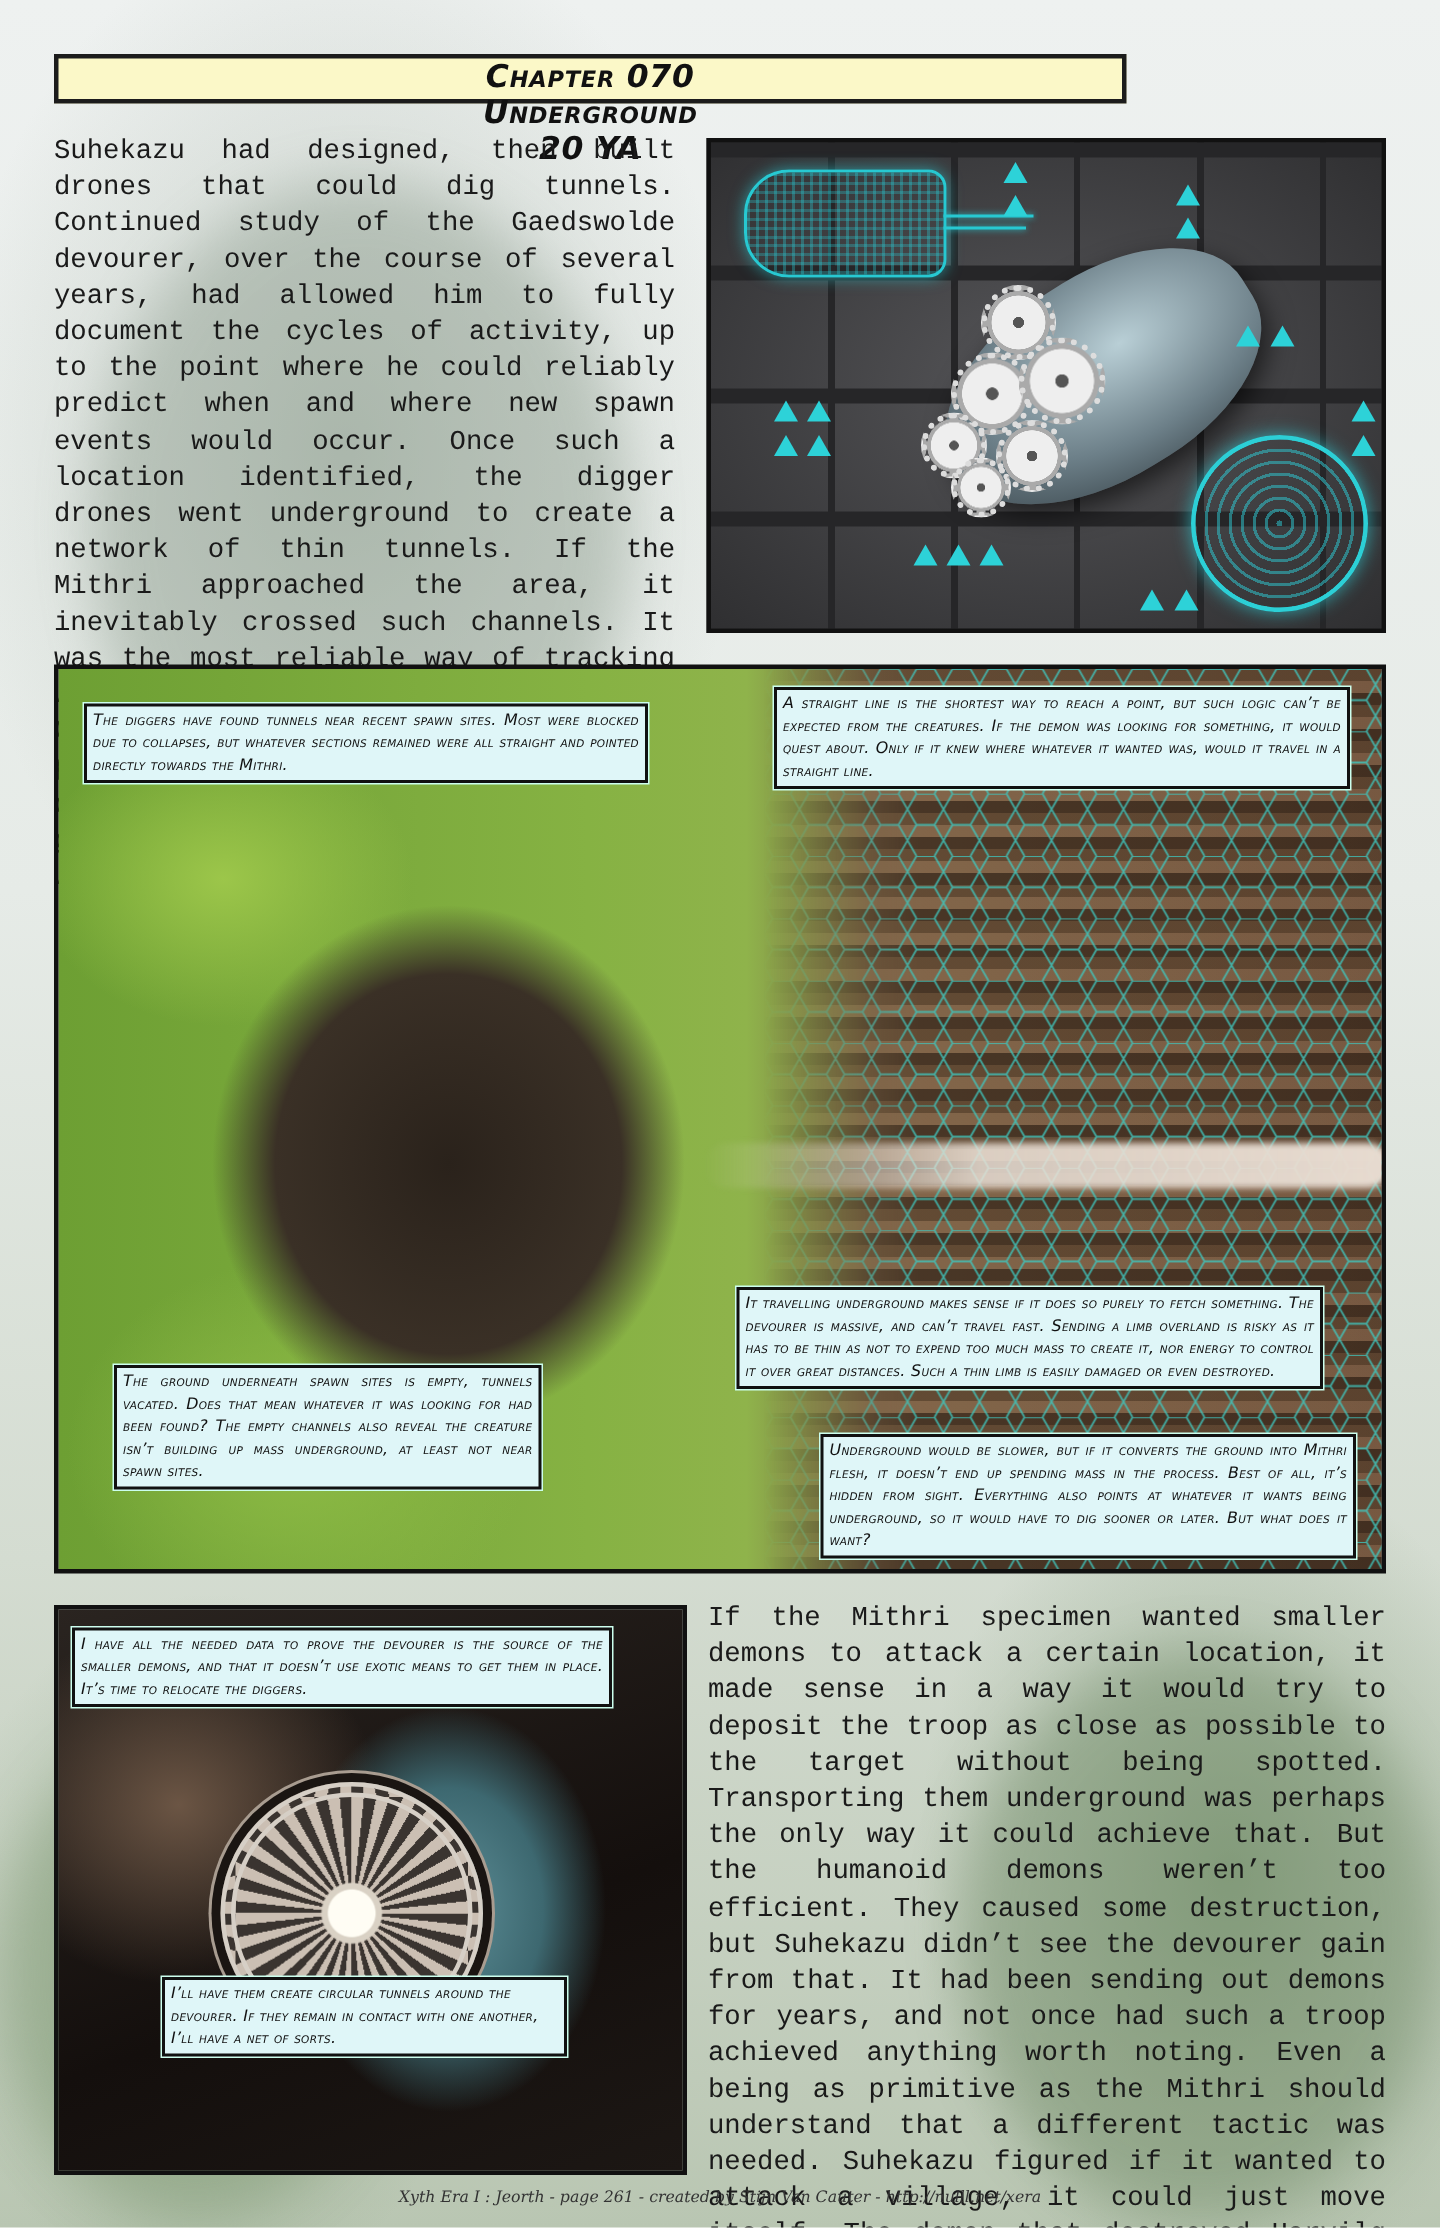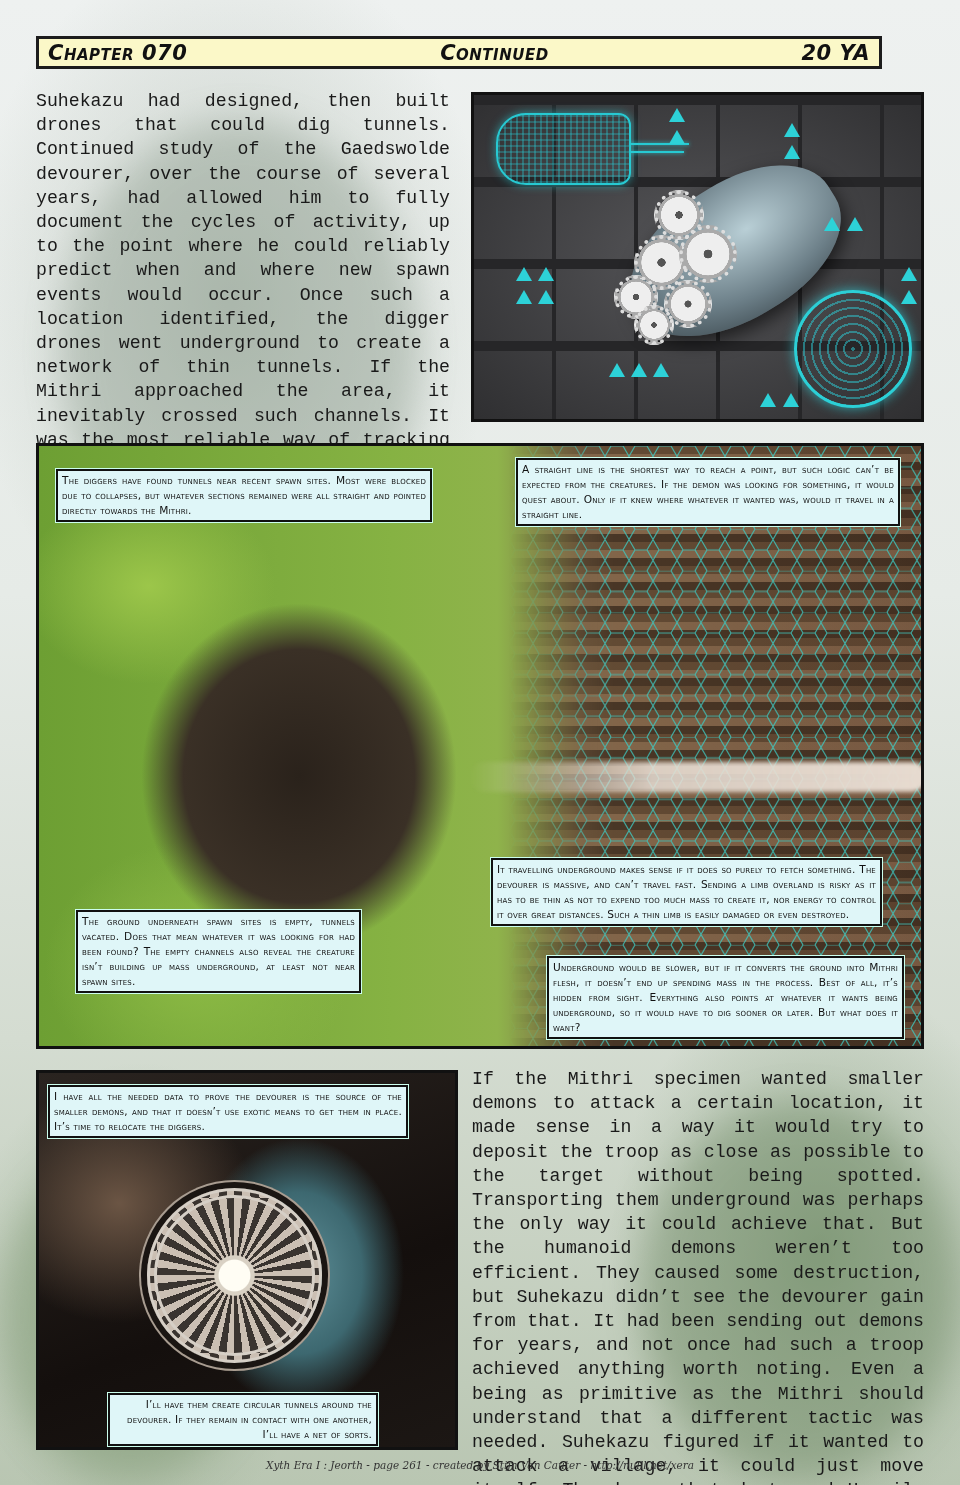--- a/index.html
+++ b/index.html
@@ -10,26 +10,26 @@
     background:
       radial-gradient(ellipse 380px 520px at 230px 300px, rgba(150,165,150,0.45), transparent 70%),
       radial-gradient(ellipse 300px 400px at 820px 1250px, rgba(110,140,100,0.55), transparent 70%),
       radial-gradient(ellipse 260px 340px at 140px 1300px, rgba(120,150,110,0.5), transparent 70%),
       linear-gradient(180deg, #eef1f0 0%, #e6ebe7 40%, #d4dcd1 70%, #b9c6b2 100%);
   }
   
   .bg-tree { position: absolute; border-radius: 50%; filter: blur(18px); opacity: .35; }
 
   .chapter-bar {
-    position: absolute; left: 36px; top: 36px; width: 846px; height: 33px;
+    position: absolute; left: 36px; top: 36px; width: 715px; height: 33px;
     background: #fbf8c8; border: 3px solid #1c1c1c;
     display: flex; align-items: center; justify-content: space-between;
     padding: 0 9px;
     font-family: "DejaVu Sans", sans-serif; font-weight: bold; font-style: italic;
-    font-variant: small-caps; font-size: 21px; color: #111; letter-spacing: 0.5px;
+    font-variant: small-caps; font-size: 21px; color: #111; letter-spacing: 0.5px; flex-direction: column;
   }
 
   .prose {
     position: absolute; font-family: Liberation Mono, monospace; font-size: 18.2px;
     line-height: 24.2px; color: #1a1a1a; text-align: justify;
   }
   .prose-top { left: 36px; top: 89px; width: 414px; }
   .prose-bottom { left: 472px; top: 1067px; width: 452px; }
 
   .panel { position: absolute; border: 3px solid #111; overflow: hidden; }
@@ -97,32 +97,32 @@
     opacity: .8;
   }
   .tunnel-beam {
     position: absolute; left: 430px; top: 316px; width: 458px; height: 30px;
     background: linear-gradient(90deg, rgba(230,220,210,0), rgba(235,225,215,.85) 40%, #e7dbd0);
     border-radius: 15px; filter: blur(2px);
   }
 
   .caption {
     position: absolute; background: #dff6f8; border: 2px solid #111;
-    font-family: "DejaVu Sans", sans-serif; font-variant: small-caps;
+    font-family: "DejaVu Sans", sans-serif; font-style: italic; font-variant: small-caps;
     color: #111; font-size: 10.6px; line-height: 15px; padding: 2px 4px;
     text-align: justify; letter-spacing: 0.2px;
     box-shadow: 0 0 0 1px #cfe; 
   }
   .cap-1 { left: 56px; top: 469px; width: 376px; }
   .cap-2 { left: 516px; top: 458px; width: 384px; }
   .cap-3 { left: 447px; top: 858px; width: 391px; margin-left: 44px; }
   .cap-4 { left: 76px; top: 887px; width: 285px; margin-top: 23px; }
   .cap-5 { left: 547px; top: 956px; width: 357px; }
   .cap-6 { left: 48px; top: 1085px; width: 360px; }
-  .cap-7 { left: 108px; top: 1393px; width: 270px; text-align: right; }
+  .cap-7 { left: 108px; top: 1318px; width: 270px; text-align: left; }
 
   
   .panel-devourer {
     left: 36px; top: 1070px; width: 422px; height: 380px;
     background:
       radial-gradient(ellipse 140px 180px at 260px 200px, #5e8f98 0%, #3d6870 45%, rgba(40,60,60,0) 75%),
       radial-gradient(ellipse 180px 160px at 80px 130px, #6b5544, rgba(70,55,45,0) 75%),
       linear-gradient(160deg, #2a2420, #140f0d 60%, #1c1714);
   }
   .vortex {
@@ -140,21 +140,21 @@
 </style>
 </head>
 <body>
 
 <div class="bg-tree" style="left:60px;top:120px;width:360px;height:460px;background:#7d8f7e;"></div>
 <div class="bg-tree" style="left:640px;top:1100px;width:320px;height:380px;background:#5f7c55;"></div>
 <div class="bg-tree" style="left:0px;top:1150px;width:260px;height:330px;background:#6f8c62;"></div>
 
 <div class="chapter-bar">
   <span>Chapter 070</span>
-  <span>Continued</span>
+  <span>Underground</span>
   <span>20 YA</span>
 </div>
 
 <p class="prose prose-top">Suhekazu had designed, then built drones that could dig tunnels. Continued study of the Gaedswolde devourer, over the course of several years, had allowed him to fully document the cycles of activity, up to the point where he could reliably predict when and where new spawn events would occur. Once such a location identified, the digger drones went underground to create a network of thin tunnels. If the Mithri approached the area, it inevitably crossed such channels. It was the most reliable way of tracking where it went once beneath the soil. Gaedswolde was too rugged or dense in places to use sensors that could detect the slight tremors in the ground the Mithri might generate while travelling.</p>
 
 <div class="panel panel-drone">
   <div class="holo-drone"></div>
   <div class="holo-line" style="left:155px;top:48px;width:60px;"></div>
   <div class="holo-line" style="left:155px;top:56px;width:55px;"></div>
   <div class="drone-body"></div>

